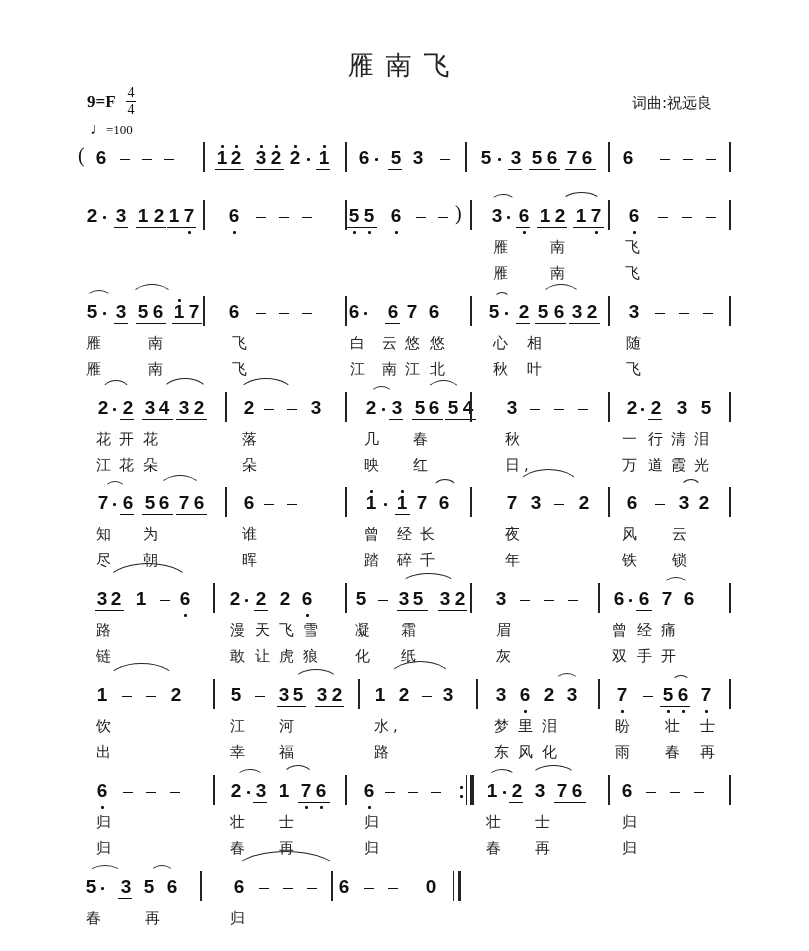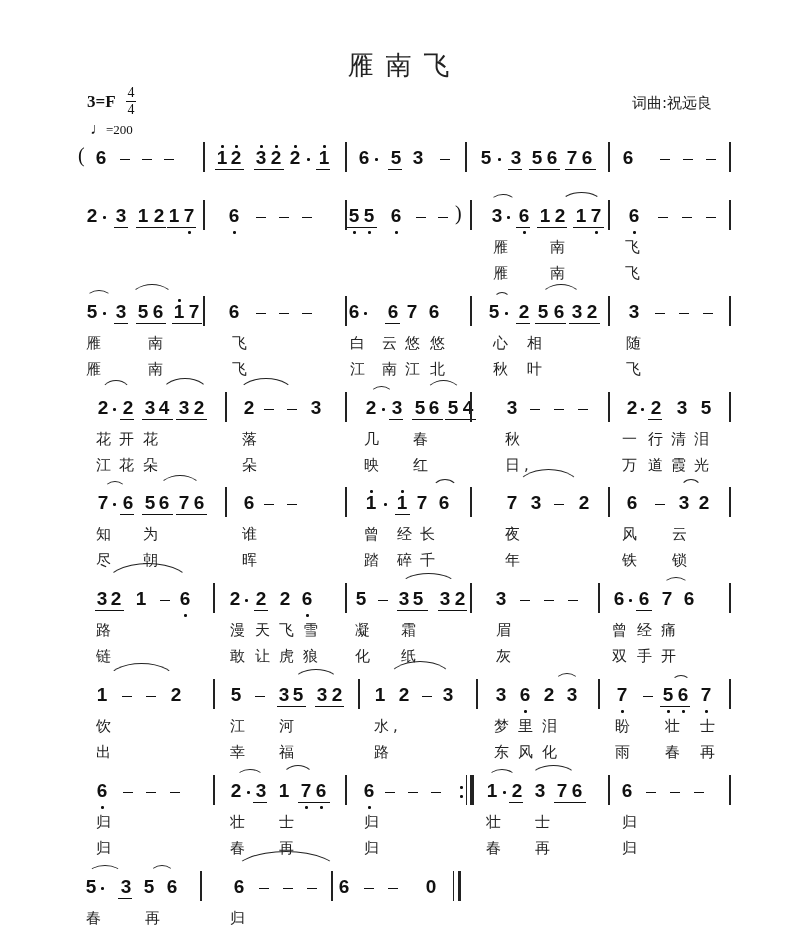--- a/index.html
+++ b/index.html
@@ -17,28 +17,28 @@
   .ul { position:absolute; height:0; border-top:1.5px solid #111; }
   .dt { position:absolute; width:2.5px; height:2.5px; background:#111; border-radius:50%; }
   .slur { position:absolute; border:1.4px solid #222; border-bottom:none; border-left-color:transparent; border-right-color:transparent; border-radius:50% 50% 0 0 / 100% 100% 0 0; }
   .ly { position:absolute; font-size:15px; color:#222; line-height:18px; white-space:pre; letter-spacing:4px; }
   .paren { position:absolute; font-size:20px; font-family:"Liberation Serif", serif; }
 </style>
 </head>
 <body>
 
 <div class="title">雁南飞</div>
-<div class="key">3=F</div>
+<div class="key">9=F</div>
 <div class="timesig">
   <span>4</span>
   <span class="bar"></span>
   <span>4</span>
 </div>
 <div class="tempo">
-  <span class="note">♩</span><span>=200</span>
+  <span class="note">♩</span><span>=100</span>
 </div>
 <div class="credit">词曲:祝远良</div>
 
 <div id="score">
     <div class="n" style="left: 94px; top: 148px;">6</div>
     <div class="n" style="left: 215px; top: 148px;">1</div>
     <div class="dt" style="left: 221px; top: 145px;"></div>
     <div class="n" style="left: 229px; top: 148px;">2</div>
     <div class="dt" style="left: 235px; top: 145px;"></div>
     <div class="n" style="left: 254px; top: 148px;">3</div>

